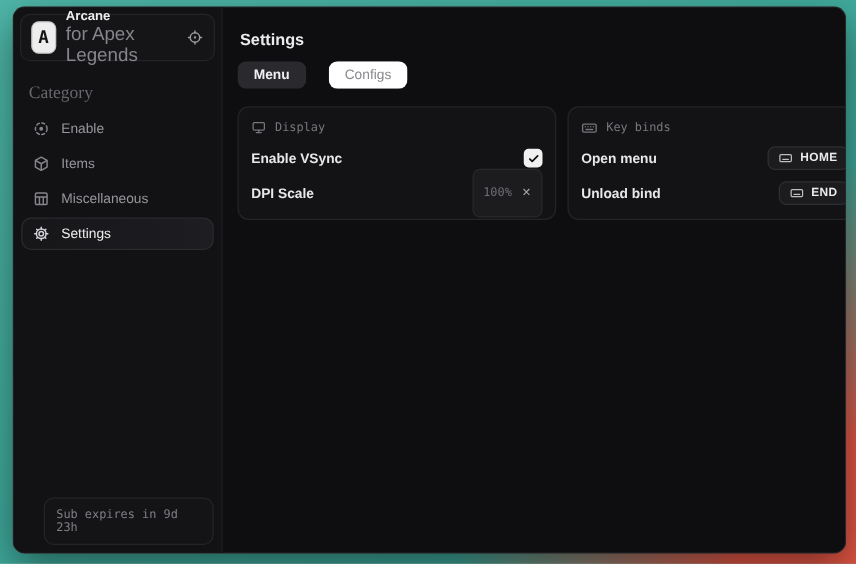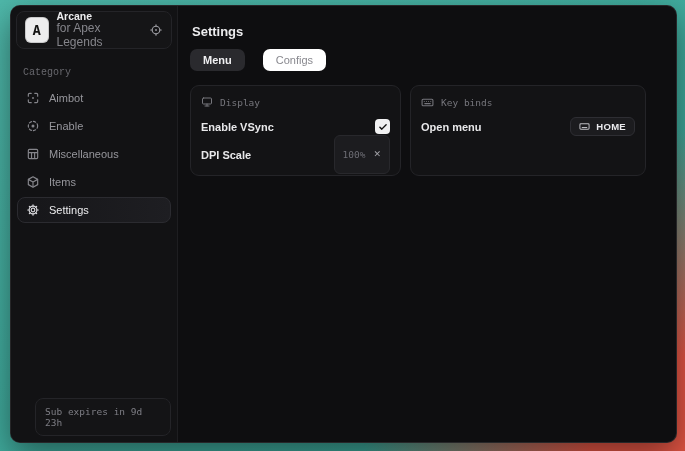--- a/index.html
+++ b/index.html
@@ -32,25 +32,25 @@
   }
   .logo {
     width: 26px; height: 26px; border-radius: 6px; background: #ededee;
     color: #141414; font-weight: bold; font-size: 14px;
     font-family: "DejaVu Sans Mono", monospace;
     display: flex; align-items: center; justify-content: center;
     box-shadow: inset 0 0 0 1px rgba(0,0,0,0.15);
   }
   .brand-text { display: flex; flex-direction: column; line-height: 1.15; }
   .brand-title { font-size: 10.5px; font-weight: bold; color: #ececee; }
-  .brand-sub { font-size: 12px; color: #85858b; }
+  .brand-sub { font-size: 15px; color: #85858b; }
   .brand-status { margin-left: auto; color: #9a9aa0; display: flex; cursor: pointer; }
   .category {
-    margin: 13px 12px 7px; font-size: 10px; color: #67676d;
-    font-family: Liberation Mono, monospace;
+    margin: 13px 12px 7px; font-size: 14px; color: #67676d;
+    font-family: Liberation Serif, serif;
   }
   .nav { padding: 0 6px; display: flex; flex-direction: column; gap: 2px; }
   .nav-item {
     display: flex; align-items: center; gap: 9px; height: 26px; padding: 0 8px;
     border-radius: 8px; border: 1px solid transparent;
     color: #96969c; font-size: 11px; cursor: pointer;
   }
   .nav-item .nicon { width: 14px; height: 14px; display: flex; color: #85858b; flex: 0 0 14px; }
   .nav-item.active {
     color: #ececee; border-color: #2b2b30;
@@ -74,21 +74,21 @@
   .tab {
     padding: 4px 12px; border-radius: 7px; font-size: 11px;
     background: #ffffff; color: #88888e; cursor: pointer; border: 1px solid transparent;
   }
   .tab.active { background: #2a2a2e; color: #f0f0f2; font-weight: bold; }
   .cards { display: flex; gap: 9px; margin-top: 14px; }
   .card {
     border: 1px solid #242428; border-radius: 9px; background: #131315;
     padding: 8px 10px 9px;
   }
-  .card-display { width: 211px; }
+  .card-display { width: 255px; }
   .card-keybinds { width: 236px; }
   .card-header {
     display: flex; align-items: center; gap: 7px; height: 16px;
     color: #76767c; font-size: 9.5px; font-family: "DejaVu Sans Mono", monospace;
   }
   .card-header svg { color: #76767c; }
   .card-row {
     display: flex; align-items: center; justify-content: space-between;
     height: 23px; margin-top: 5px;
   }
@@ -136,52 +136,43 @@
         </svg>
       </span>
     </div>
 
     <div class="category">Category</div>
 
     <div class="nav">
       <div class="nav-item">
         <span class="nicon">
           <svg width="14" height="14" viewBox="0 0 24 24" fill="none" stroke="currentColor" stroke-width="2" stroke-linecap="round">
-            <path d="M4 9V6a2 2 0 0 1 2-2h3 M15 4h3a2 2 0 0 1 2 2v3 M20 15v3a2 2 0 0 1-2 2h-3 M9 20H6a2 2 0 0 1-2-2v-3"></path>
-            <circle cx="12" cy="12" r="1.6" fill="currentColor" stroke="none"></circle>
-          </svg>
-        </span>
-        <span>Aimbot</span>
-      </div>
-      <div class="nav-item">
-        <span class="nicon">
-          <svg width="14" height="14" viewBox="0 0 24 24" fill="none" stroke="currentColor" stroke-width="2" stroke-linecap="round">
             <circle cx="12" cy="12" r="8" stroke-dasharray="4 3.5"></circle>
             <circle cx="12" cy="12" r="2.6" fill="currentColor" stroke="none"></circle>
           </svg>
         </span>
         <span>Enable</span>
+      </div>
+      <div class="nav-item">
+        <span class="nicon">
+          <svg width="14" height="14" viewBox="0 0 24 24" fill="none" stroke="currentColor" stroke-width="2" stroke-linejoin="round">
+            <path d="M12 3l8 4.5v9L12 21l-8-4.5v-9L12 3z"></path>
+            <path d="M4 7.5l8 4.5 8-4.5 M12 12v9"></path>
+          </svg>
+        </span>
+        <span>Items</span>
       </div>
       <div class="nav-item">
         <span class="nicon">
           <svg width="14" height="14" viewBox="0 0 24 24" fill="none" stroke="currentColor" stroke-width="2" stroke-linejoin="round">
             <rect x="4" y="4" width="16" height="16" rx="2"></rect>
             <path d="M4 9.5h16 M9.5 9.5V20 M14.8 9.5V20"></path>
           </svg>
         </span>
         <span>Miscellaneous</span>
-      </div>
-      <div class="nav-item">
-        <span class="nicon">
-          <svg width="14" height="14" viewBox="0 0 24 24" fill="none" stroke="currentColor" stroke-width="2" stroke-linejoin="round">
-            <path d="M12 3l8 4.5v9L12 21l-8-4.5v-9L12 3z"></path>
-            <path d="M4 7.5l8 4.5 8-4.5 M12 12v9"></path>
-          </svg>
-        </span>
-        <span>Items</span>
       </div>
       <div class="nav-item active">
         <span class="nicon">
           <svg width="14" height="14" viewBox="0 0 24 24" fill="none" stroke="currentColor" stroke-width="2" stroke-linecap="round">
             <circle cx="12" cy="12" r="3.1"></circle>
             <circle cx="12" cy="12" r="6.6"></circle>
             <path d="M12 5.4V3 M12 21v-2.4 M5.4 12H3 M21 12h-2.4 M7.3 7.3L5.7 5.7 M18.3 18.3l-1.6-1.6 M16.7 7.3l1.6-1.6 M5.7 18.3l1.6-1.6"></path>
           </svg>
         </span>
         <span>Settings</span>
@@ -252,17 +243,29 @@
             <span>
               <svg width="11" height="11" viewBox="0 0 24 24" fill="none" stroke="currentColor" stroke-width="2.2" stroke-linecap="round" stroke-linejoin="round">
                 <rect x="2" y="6" width="20" height="12" rx="2"></rect>
                 <path d="M7 14h10"></path>
               </svg>
             </span>
             <span class="key-label">HOME</span>
           </span>
         </div>
 
+        <div class="card-row">
+          <span class="row-label">Unload bind</span>
+          <span class="key-btn">
+            <span>
+              <svg width="11" height="11" viewBox="0 0 24 24" fill="none" stroke="currentColor" stroke-width="2.2" stroke-linecap="round" stroke-linejoin="round">
+                <rect x="2" y="6" width="20" height="12" rx="2"></rect>
+                <path d="M7 14h10"></path>
+              </svg>
+            </span>
+            <span class="key-label">END</span>
+          </span>
+        </div>
       </div>
 
     </div>
   </div>
 </div>
 
 </body></html>

